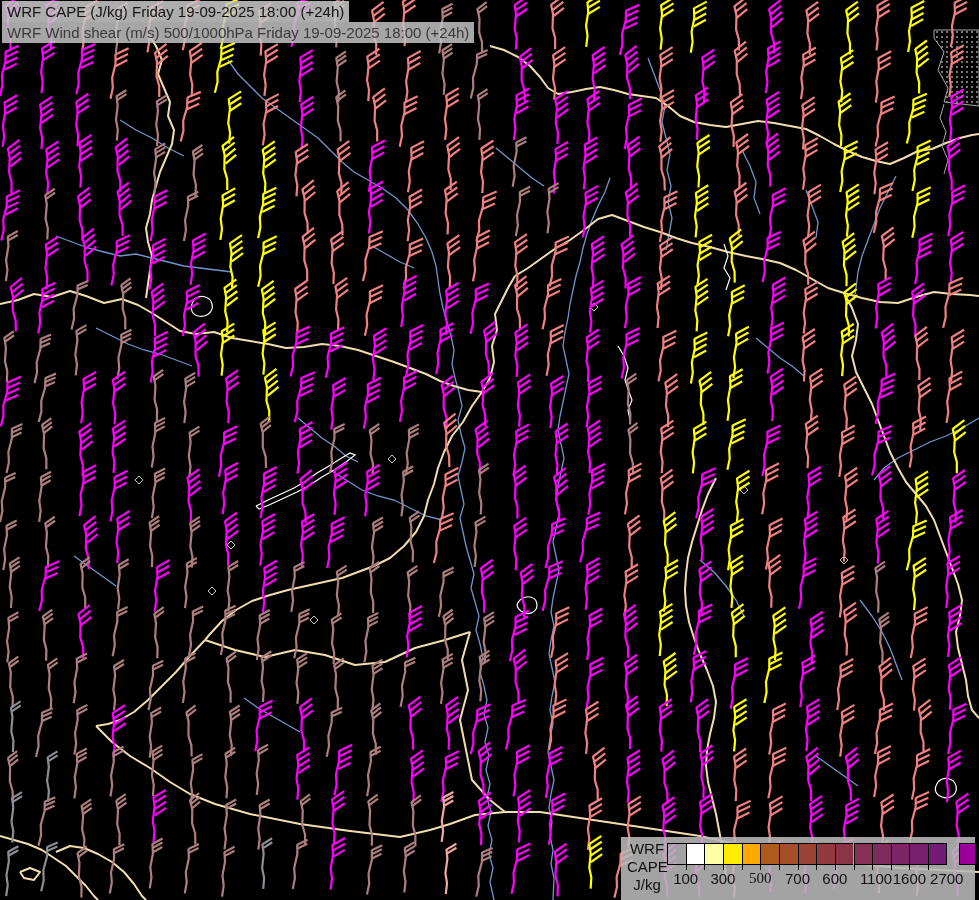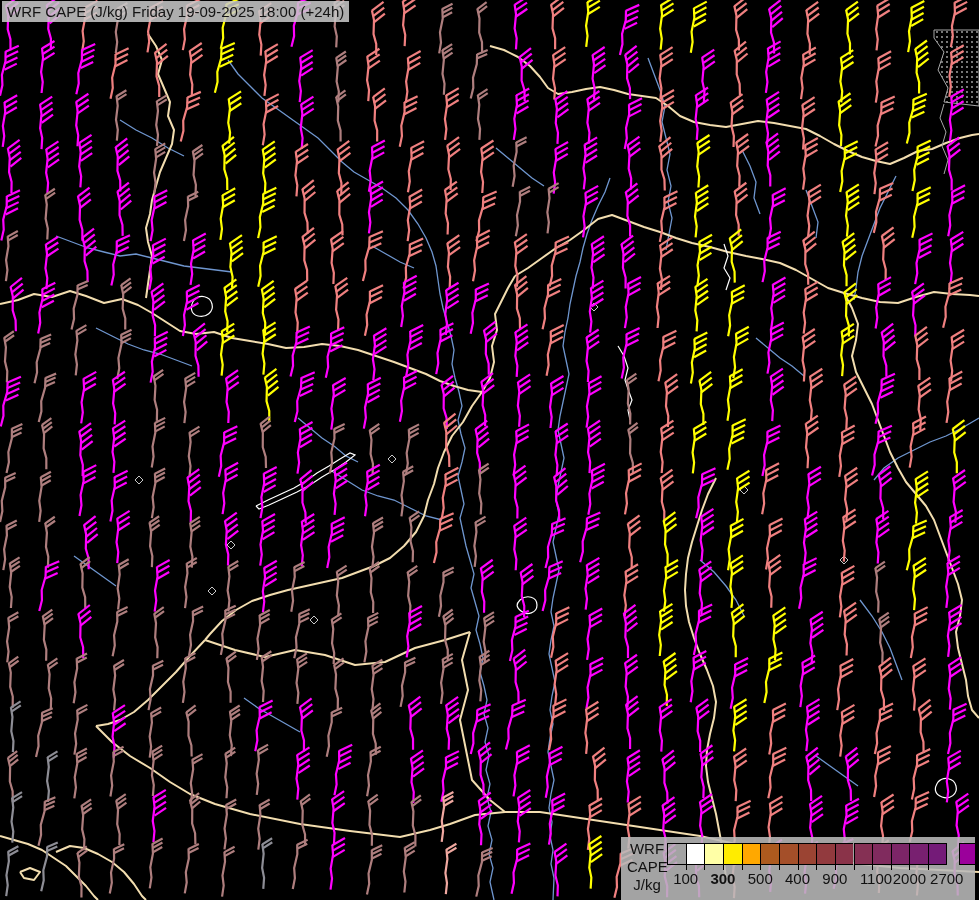--- a/index.html
+++ b/index.html
@@ -3217,20 +3217,23 @@
           <path d="M0.0,0.5 L12.5,-7.0"></path>
           <path d="M0.3,6.2 L12.5,-1.3"></path>
           <path d="M0.6,12.4 L12.5,4.9"></path>
         </g>
       </g>
   </svg>
 
   <div class="titlebar" id="titlebar-1">
     <span>WRF CAPE (J/kg) Friday 19-09-2025 18:00 (+24h)</span>
   </div>
+  <div class="titlebar" id="titlebar-2">
+    <span>WRF Wind shear (m/s) 500/1000hPa Friday 19-09-2025 18:00 (+24h)</span>
+  </div>
 
   <div id="legend">
     <div id="legend-label">
         <div>WRF</div>
         <div>CAPE</div>
         <div>J/kg</div>
       </div>
     <div id="legend-bar">
         <div class="legend-cell" style="left: 46px; width: 18.65px; background: transparent;"></div>
         <div class="legend-cell" style="left: 64.65px; width: 18.65px; background: rgb(255, 255, 255);"></div>
@@ -3260,23 +3263,23 @@
         <div class="legend-tick" style="left: 195.2px;"></div>
         <div class="legend-tick" style="left: 213.85px;"></div>
         <div class="legend-tick" style="left: 232.5px;"></div>
         <div class="legend-tick" style="left: 251.15px;"></div>
         <div class="legend-tick" style="left: 269.8px;"></div>
         <div class="legend-tick" style="left: 288.45px;"></div>
         <div class="legend-tick" style="left: 307.1px;"></div>
       </div>
     <div id="legend-nums">
         <div class="legend-num" style="left: 64.65px;">100</div>
-        <div class="legend-num" style="left: 101.95px; font-weight: bold;">300</div>
-        <div class="legend-num" style="left: 139.25px;">500</div>
-        <div class="legend-num" style="left: 176.55px;">400</div>
-        <div class="legend-num" style="left: 213.85px;">900</div>
+        <div class="legend-num" style="left: 101.95px;">300</div>
+        <div class="legend-num" style="left: 139.25px; font-family: Liberation Serif, serif;">500</div>
+        <div class="legend-num" style="left: 176.55px;">700</div>
+        <div class="legend-num" style="left: 213.85px;">600</div>
         <div class="legend-num" style="left: 251.15px; text-align: right;">1100</div>
-        <div class="legend-num" style="left: 288.45px;">2000</div>
+        <div class="legend-num" style="left: 288.45px;">1600</div>
         <div class="legend-num" style="left: 325.75px;">2700</div>
       </div>
   </div>
 
 </div>
 
 </body></html>

